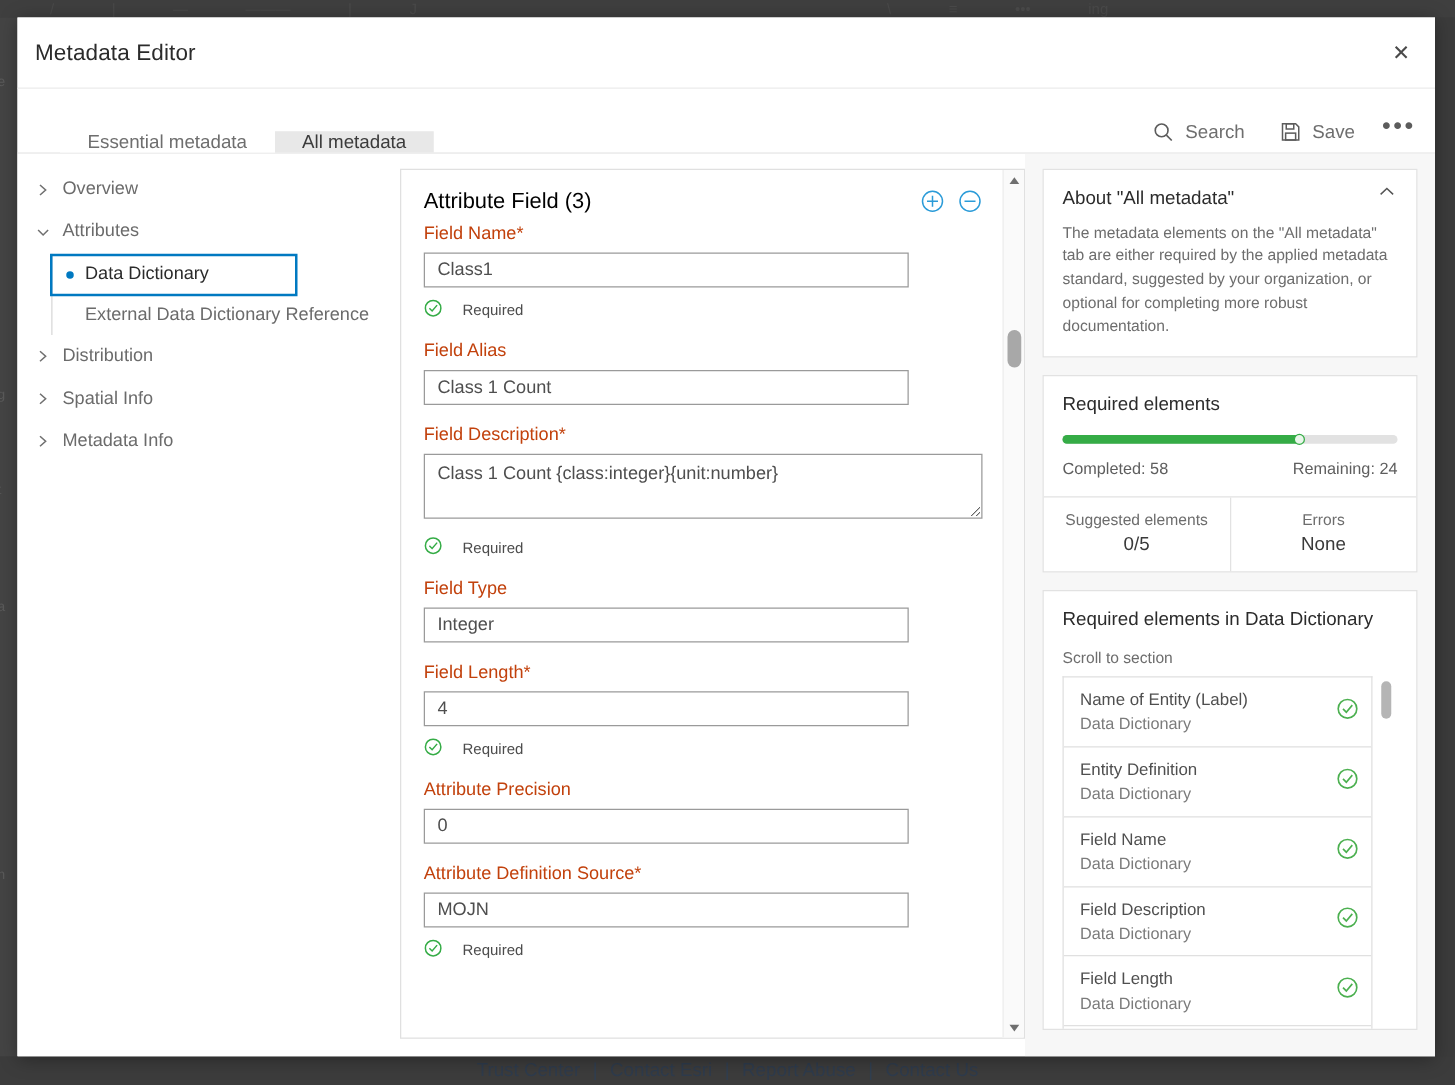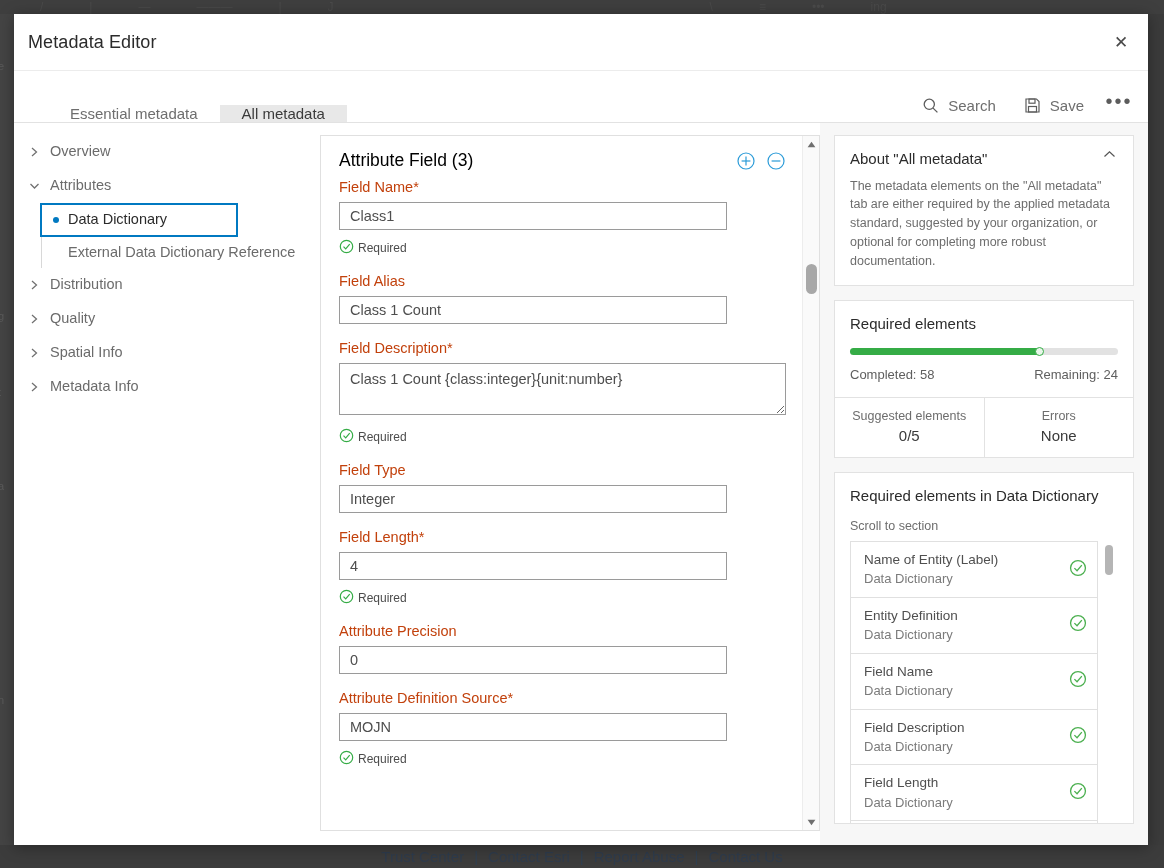--- a/index.html
+++ b/index.html
@@ -116,21 +116,21 @@
     flex: 1 1 auto; display: flex; overflow: hidden;
     background: #fff;
   }
 
   
   #nav-pane {
     flex: 0 0 306px; padding: 12px 10px 0 0;
     background: #fff; overflow: hidden;
   }
   .nav-item {
-    display: flex; align-items: center; gap: 10px;
+    display: flex; align-items: flex-end; gap: 10px;
     padding: 7px 10px 7px 14px;
     font-size: 14.5px; color: #6b6b6b;
     cursor: pointer; line-height: 1.35;
   }
   .nav-chevron {
     flex: 0 0 12px; width: 12px; height: 20px;
     display: flex; align-items: center; justify-content: center;
     color: #707070;
   }
   .nav-children {
@@ -197,21 +197,21 @@
   .field-textarea {
     width: 447px; height: 52px;
     border: 1px solid #9a9a9a;
     font-size: 14.5px; color: #4e4e4e;
     padding: 7px 10px;
     background: #fff; resize: vertical;
     font-family: "Liberation Sans", sans-serif;
     outline: none;
   }
   .required-note {
-    display: flex; align-items: center; gap: 4px;
+    display: flex; align-items: center; gap: 16px;
     margin-top: 9px; font-size: 12px; color: #4c4c4c;
   }
 
   
   #form-scrollbar {
     flex: 0 0 17px; width: 17px;
     background: #fafafa;
     border-left: 1px solid #ededed;
     position: relative;
   }
@@ -415,28 +415,20 @@
         </div>
       </div>
 
       <div class="nav-item">
         <span class="nav-chevron">
           <svg width="9" height="12" viewBox="0 0 9 12" fill="none" stroke="#707070" stroke-width="1.25">
               <polyline points="2,2 6.5,6 2,10"></polyline>
             </svg>
         </span>
         <span>Distribution</span>
-      </div>
-      <div class="nav-item">
-        <span class="nav-chevron">
-          <svg width="9" height="12" viewBox="0 0 9 12" fill="none" stroke="#707070" stroke-width="1.25">
-              <polyline points="2,2 6.5,6 2,10"></polyline>
-            </svg>
-        </span>
-        <span>Quality</span>
       </div>
       <div class="nav-item">
         <span class="nav-chevron">
           <svg width="9" height="12" viewBox="0 0 9 12" fill="none" stroke="#707070" stroke-width="1.25">
               <polyline points="2,2 6.5,6 2,10"></polyline>
             </svg>
         </span>
         <span>Spatial Info</span>
       </div>
       <div class="nav-item">

